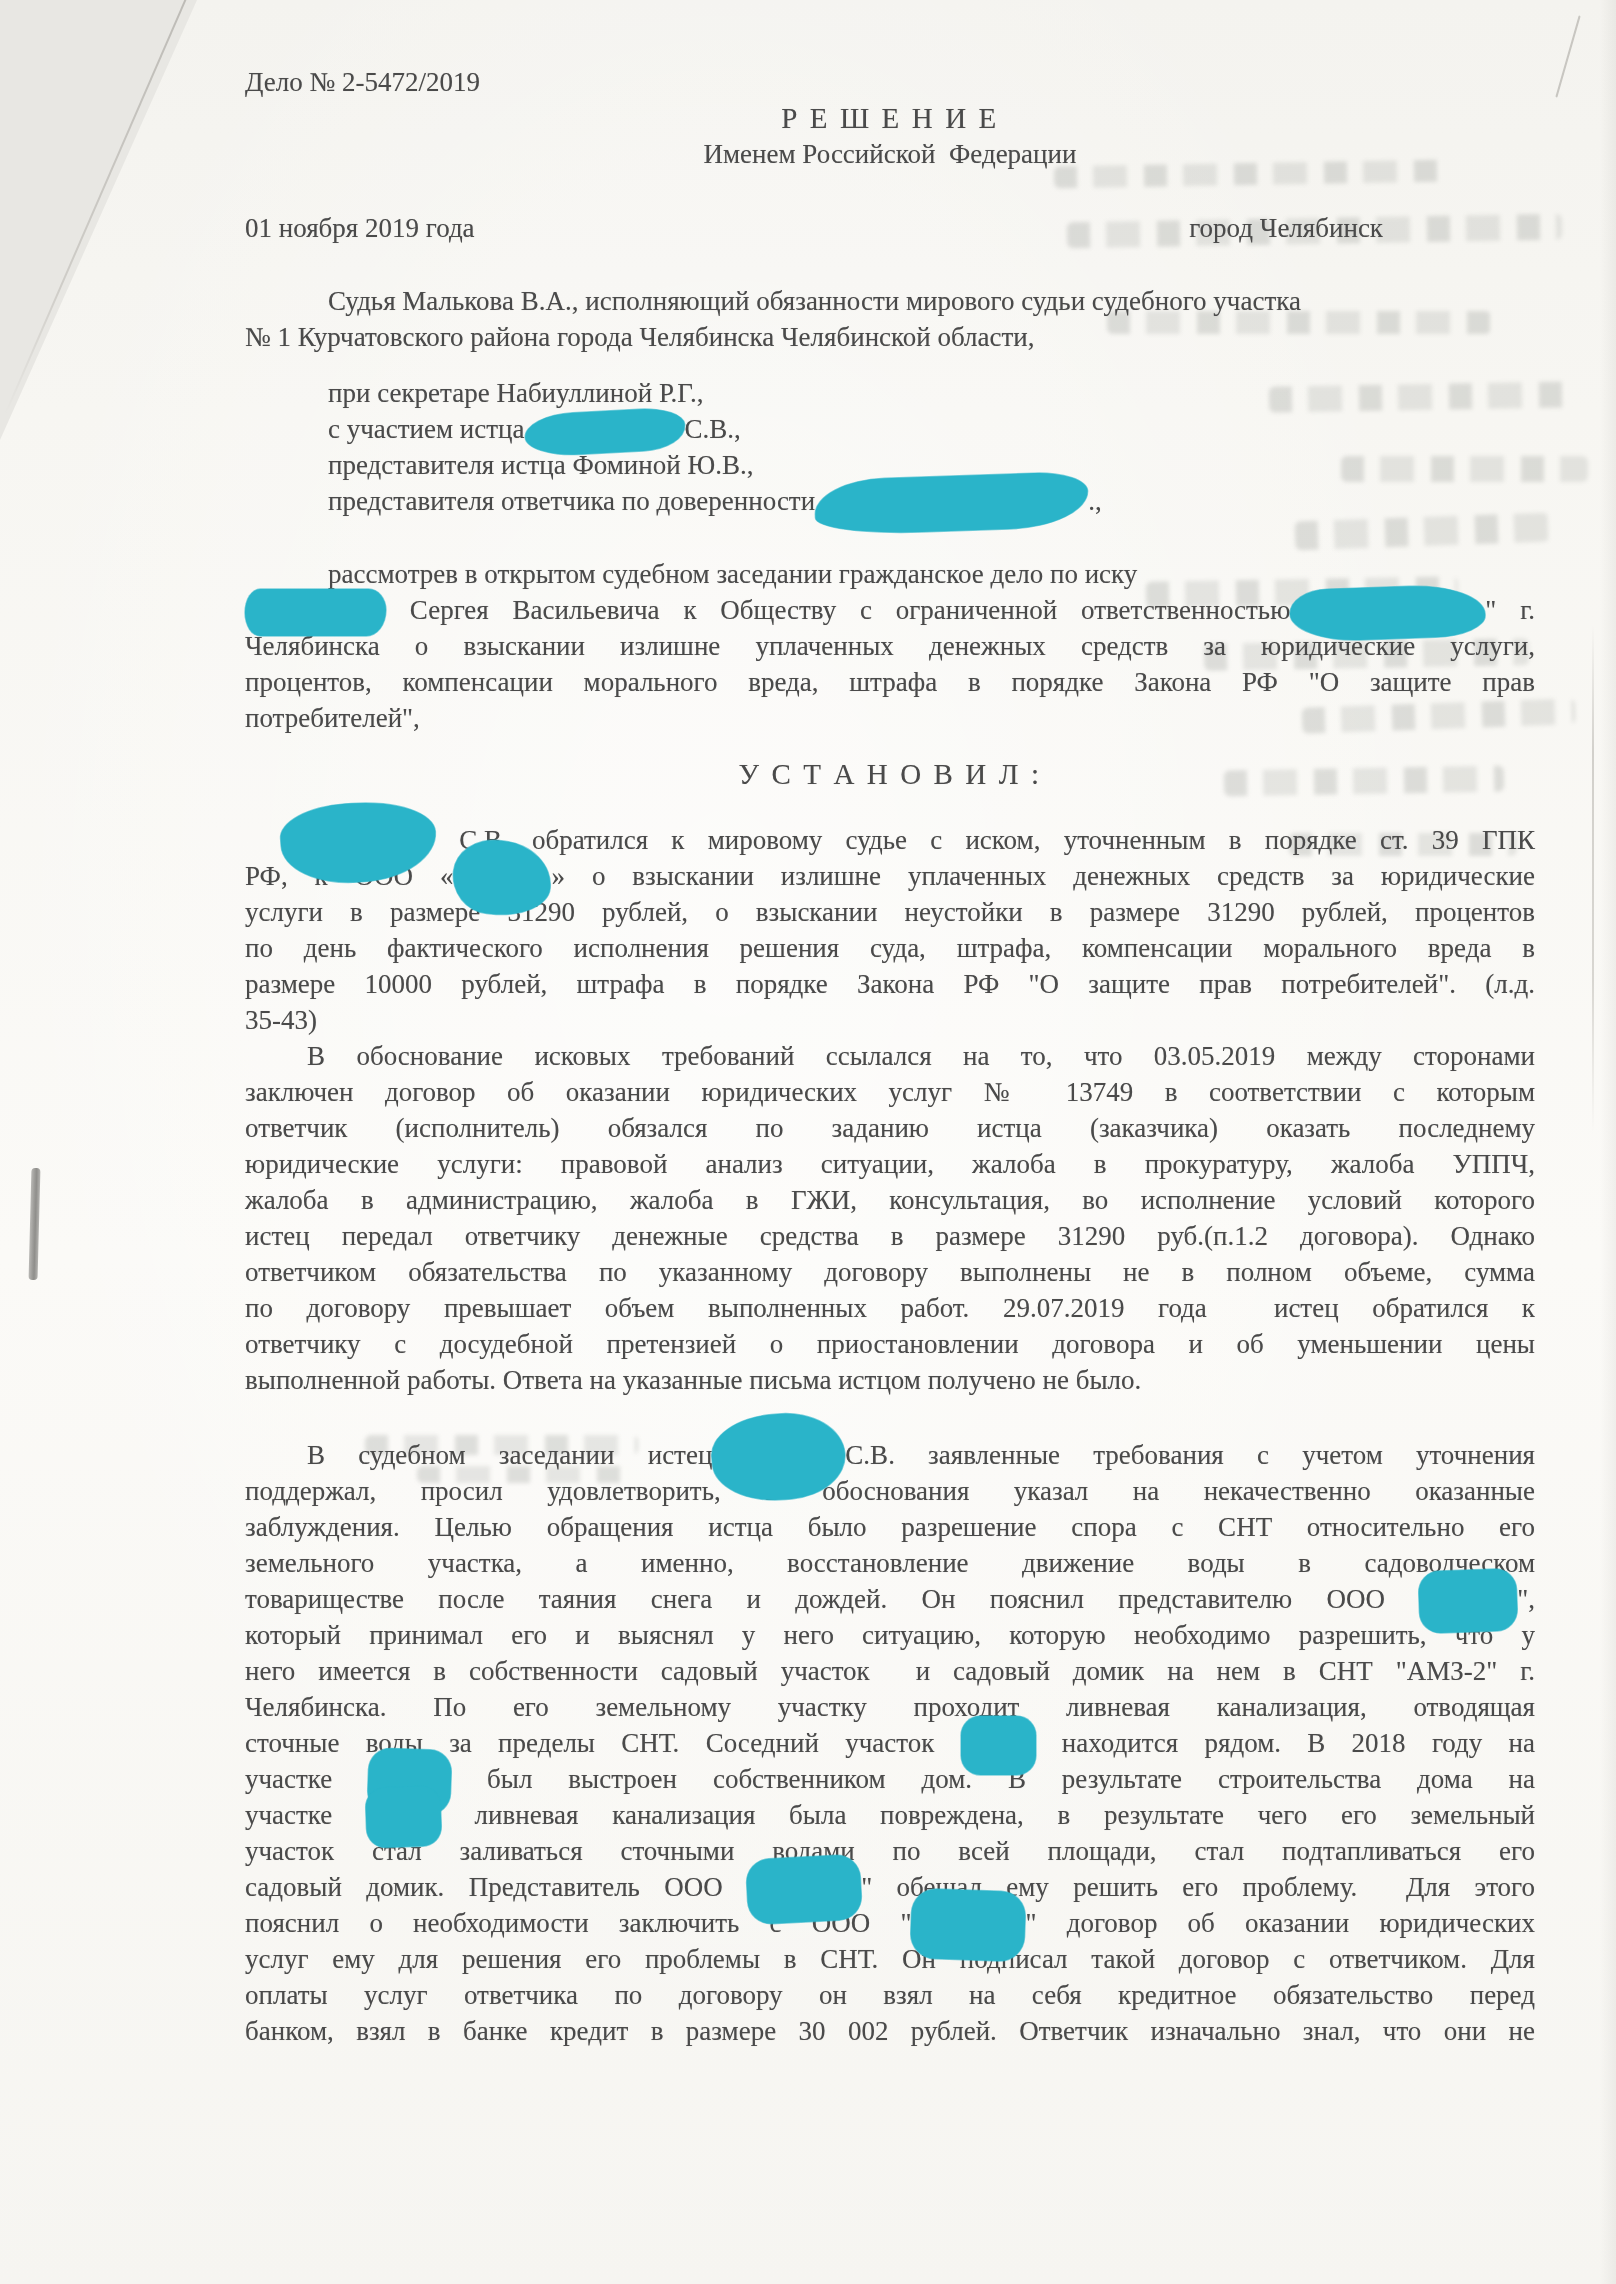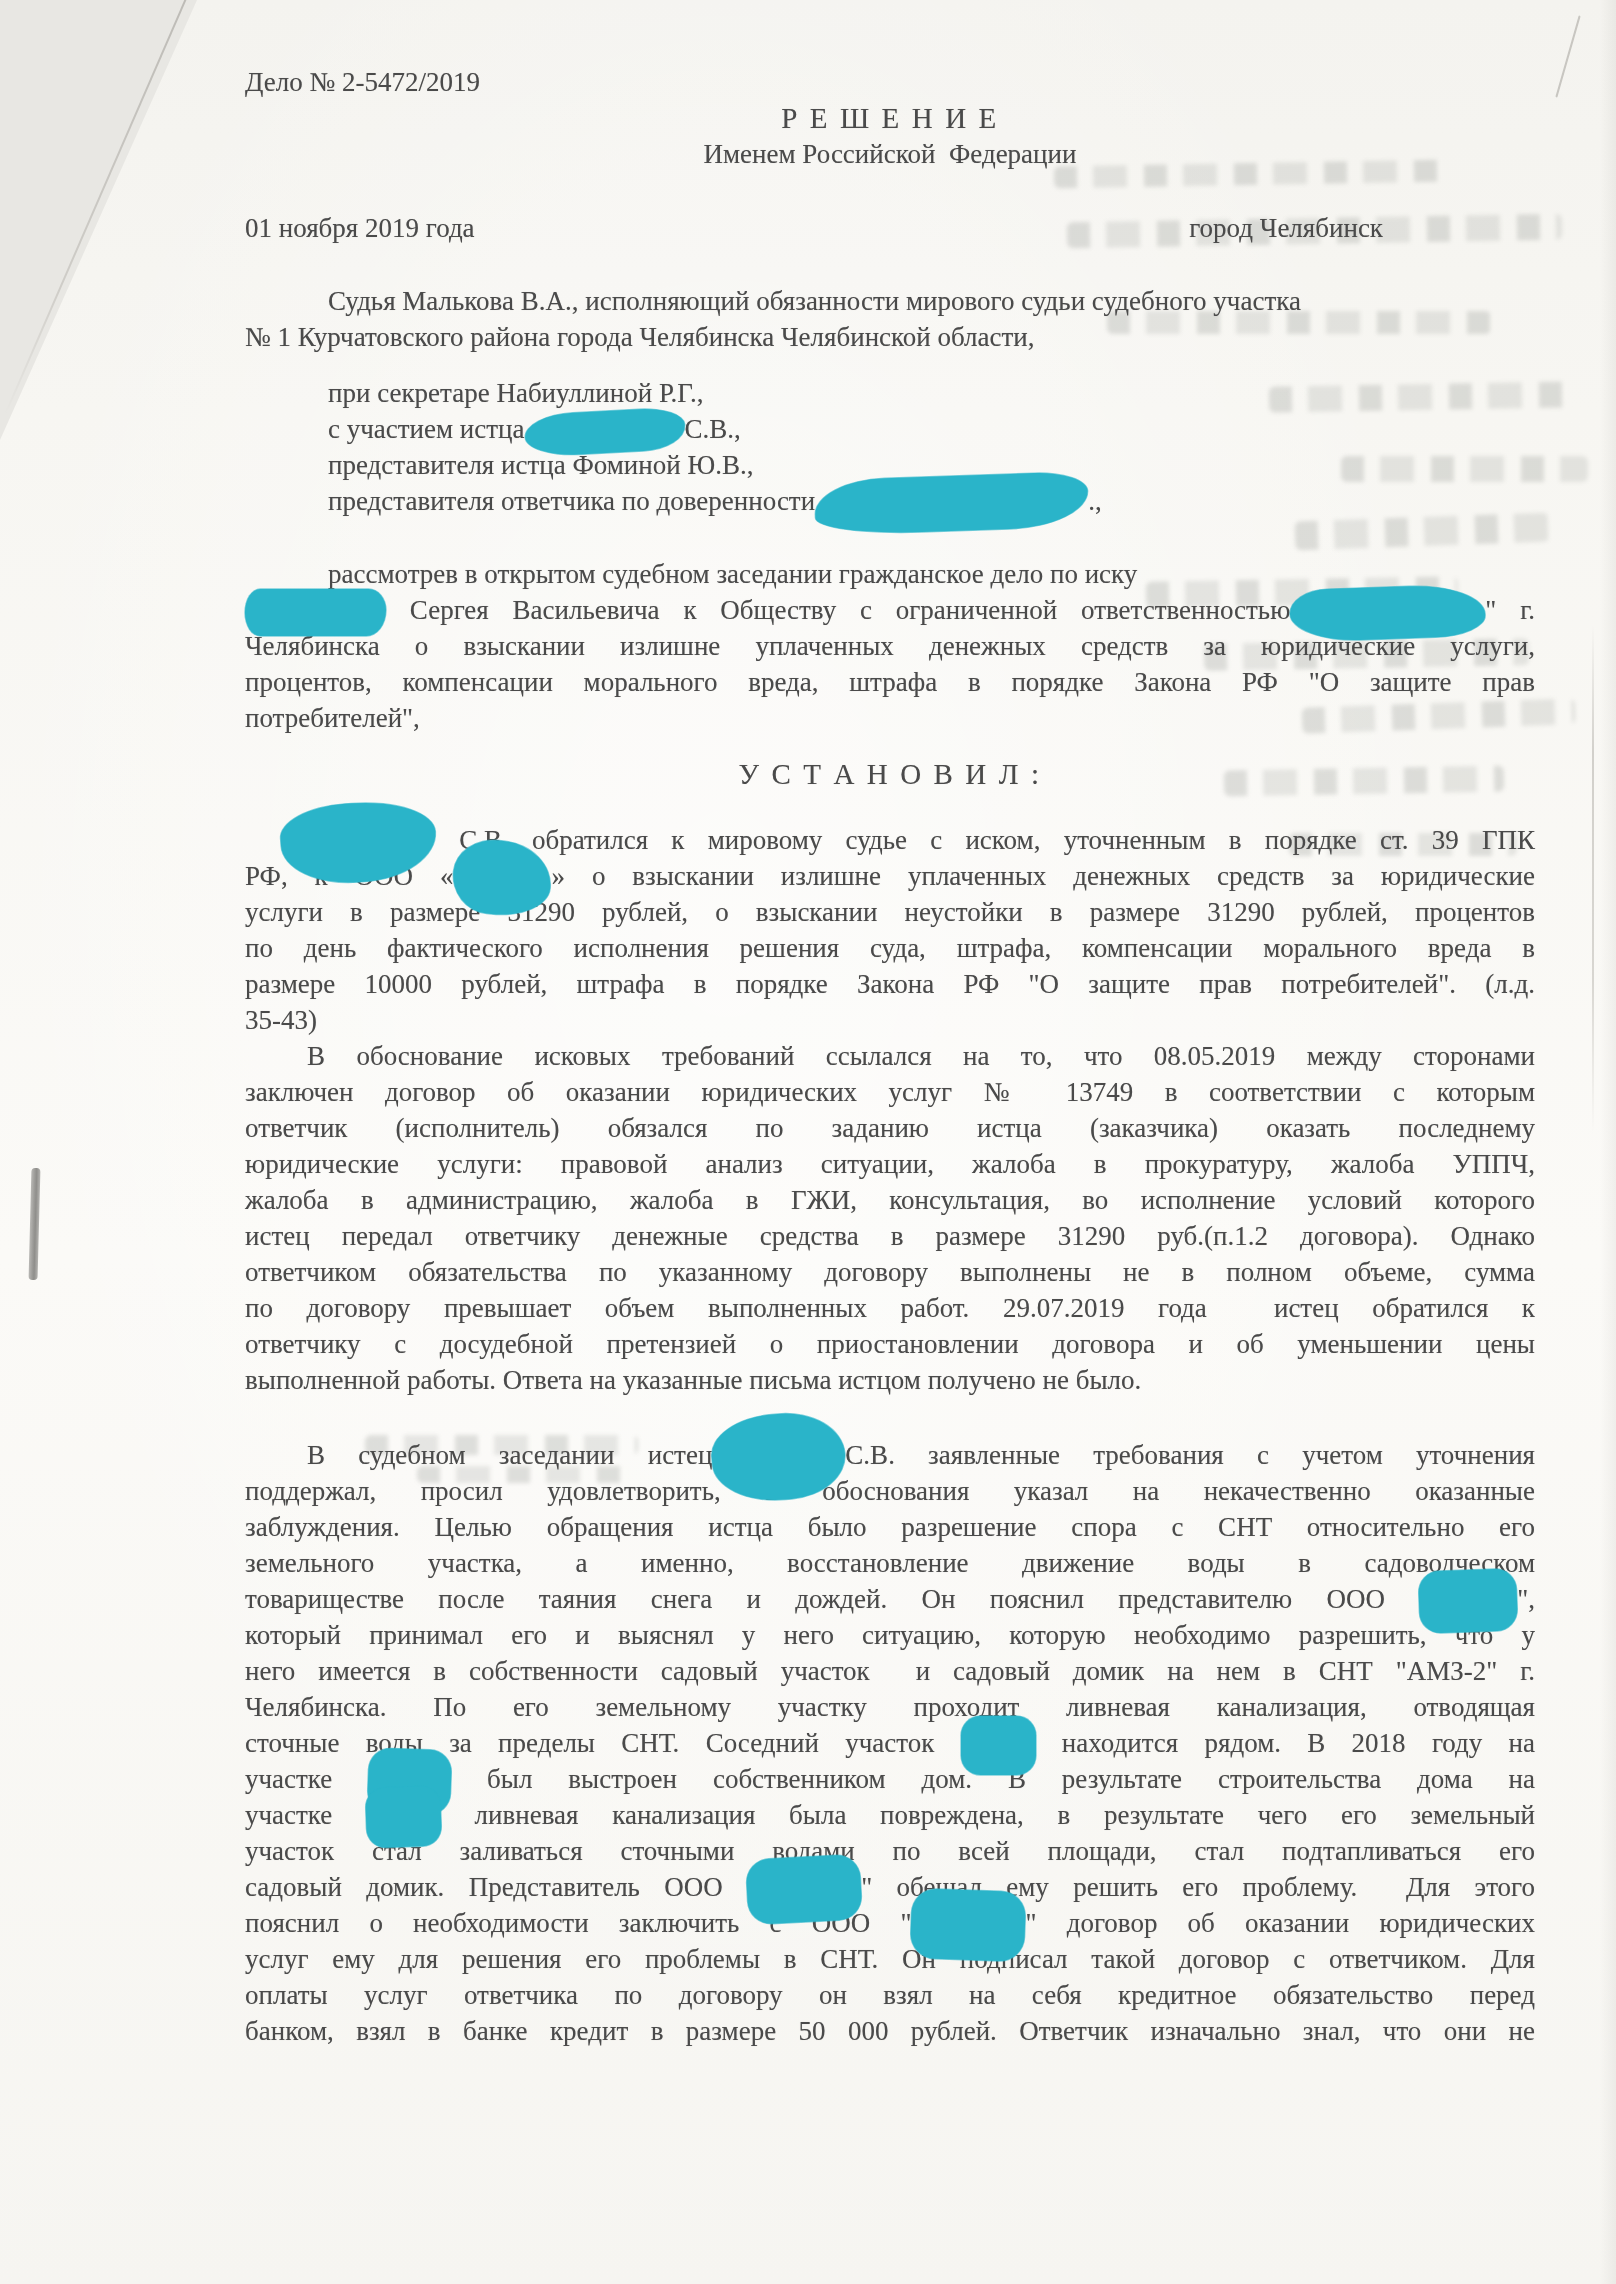--- a/index.html
+++ b/index.html
@@ -127,21 +127,21 @@
         <div class="ln j">Челябинска о взыскании излишне уплаченных денежных средств за юридические услуги,</div>
         <div class="ln j">процентов, компенсации морального вреда, штрафа в порядке Закона РФ "О защите прав</div>
         <div class="ln ">потребителей",</div>
         <div class="ln c sp mt30 mb32">У С Т А Н О В И Л :</div>
         <div class="ln j ind55"><span class="red" style="width: 155px; height: 79px; border-radius: 45% 55% 50% 50% / 40% 45% 60% 55%; transform: rotate(-4deg); margin-top: -23.4px; margin-bottom: -23.4px; background-color: rgb(42, 180, 201);"></span> С.В. обратился к мировому судье с иском, уточненным в порядке ст. 39 ГПК</div>
         <div class="ln j">РФ, к ООО «<span class="red" style="width: 98px; height: 74px; border-radius: 45% 55% 60% 40% / 50% 60% 45% 55%; transform: rotate(6deg); margin-top: -21px; margin-bottom: -21px; background-color: rgb(42, 180, 201);"></span>» о взыскании излишне уплаченных денежных средств за юридические</div>
         <div class="ln j">услуги в размере 31290 рублей, о взыскании неустойки в размере 31290 рублей, процентов</div>
         <div class="ln j">по день фактического исполнения решения суда, штрафа, компенсации морального вреда в</div>
         <div class="ln j">размере 10000 рублей, штрафа в порядке Закона РФ "О защите прав потребителей". (л.д.</div>
         <div class="ln ">35-43)</div>
-        <div class="ln j ind95">В обоснование исковых требований ссылался на то, что 08.05.2019 между сторонами</div>
+        <div class="ln j ind95">В обоснование исковых требований ссылался на то, что 03.05.2019 между сторонами</div>
         <div class="ln j">заключен договор об оказании юридических услуг № 13749 в соответствии с которым</div>
         <div class="ln j">ответчик (исполнитель) обязался по заданию истца (заказчика) оказать последнему</div>
         <div class="ln j">юридические услуги: правовой анализ ситуации, жалоба в прокуратуру, жалоба УППЧ,</div>
         <div class="ln j">жалоба в администрацию, жалоба в ГЖИ, консультация, во исполнение условий которого</div>
         <div class="ln j">истец передал ответчику денежные средства в размере 31290 руб.(п.1.2 договора). Однако</div>
         <div class="ln j">ответчиком обязательства по указанному договору выполнены не в полном объеме, сумма</div>
         <div class="ln j">по договору превышает объем выполненных работ. 29.07.2019 года  истец обратился к</div>
         <div class="ln j">ответчику с досудебной претензией о приостановлении договора и об уменьшении цены</div>
         <div class="ln ">выполненной работы. Ответа на указанные письма истцом получено не было.</div>
         <div class="ln j ind95 mt60">В судебном заседании истец<span class="red" style="width: 133px; height: 86px; border-radius: 50% 50% 45% 55% / 45% 55% 50% 50%; transform: rotate(-5deg); margin-top: -27px; margin-bottom: -27px; background-color: rgb(42, 180, 201);"></span>С.В. заявленные требования с учетом уточнения</div>
@@ -153,18 +153,18 @@
         <div class="ln j">него имеется в собственности садовый участок  и садовый домик на нем в СНТ "АМЗ-2" г.</div>
         <div class="ln j">Челябинска. По его земельному участку проходит ливневая канализация, отводящая</div>
         <div class="ln j">сточные воды за пределы СНТ. Соседний участок <span class="red" style="width: 75px; height: 59px; border-radius: 19.5px; transform: rotate(0deg); margin-top: -13px; margin-bottom: -13px; background-color: rgb(42, 180, 201);"></span> находится рядом. В 2018 году на</div>
         <div class="ln j">участке <span class="red" style="width: 83px; height: 65px; border-radius: 22px; transform: rotate(2deg); margin-top: -16.3px; margin-bottom: -16.3px; background-color: rgb(42, 180, 201);"></span> был выстроен собственником дом. В результате строительства дома на</div>
         <div class="ln j">участке <span class="red" style="width: 75px; height: 60px; border-radius: 19.5px; transform: rotate(-2deg); margin-top: -13.7px; margin-bottom: -13.7px; background-color: rgb(42, 180, 201);"></span> ливневая канализация была повреждена, в результате чего его земельный</div>
         <div class="ln j">участок стал заливаться сточными водами по всей площади, стал подтапливаться его</div>
         <div class="ln j">садовый домик. Представитель ООО <span class="red" style="width: 114px; height: 65px; border-radius: 23.4px; transform: rotate(-3deg); margin-top: -16.3px; margin-bottom: -16.3px; background-color: rgb(42, 180, 201);"></span>" обещал ему решить его проблему.  Для этого</div>
         <div class="ln j">пояснил о необходимости заключить с ООО "<span class="red" style="width: 114px; height: 70px; border-radius: 25px; transform: rotate(2deg); margin-top: -19px; margin-bottom: -19px; background-color: rgb(42, 180, 201);"></span>" договор об оказании юридических</div>
         <div class="ln j">услуг ему для решения его проблемы в СНТ. Он подписал такой договор с ответчиком. Для</div>
         <div class="ln j">оплаты услуг ответчика по договору он взял на себя кредитное обязательство перед</div>
-        <div class="ln j">банком, взял в банке кредит в размере 50 000 рублей. Ответчик изначально знал, что они не</div>
+        <div class="ln j">банком, взял в банке кредит в размере 30 002 рублей. Ответчик изначально знал, что они не</div>
       </div>
   </div>
 
 </div>
 
 
 </body></html>

